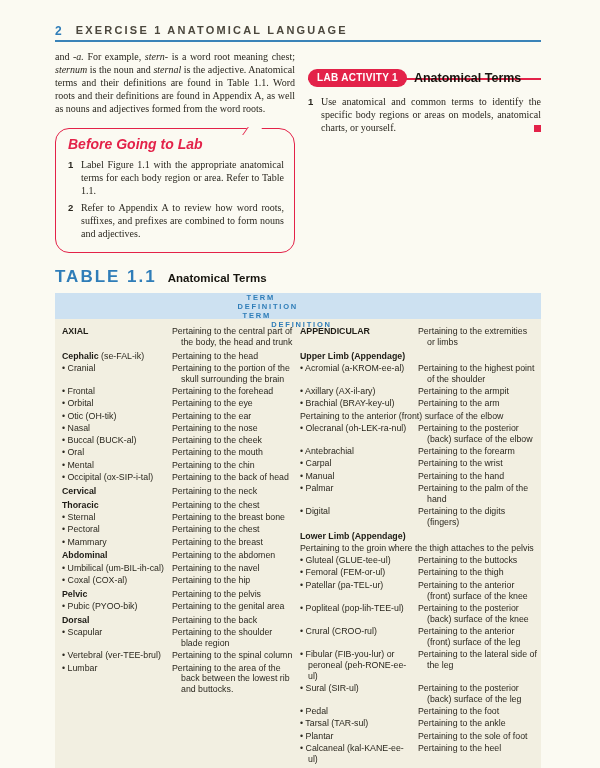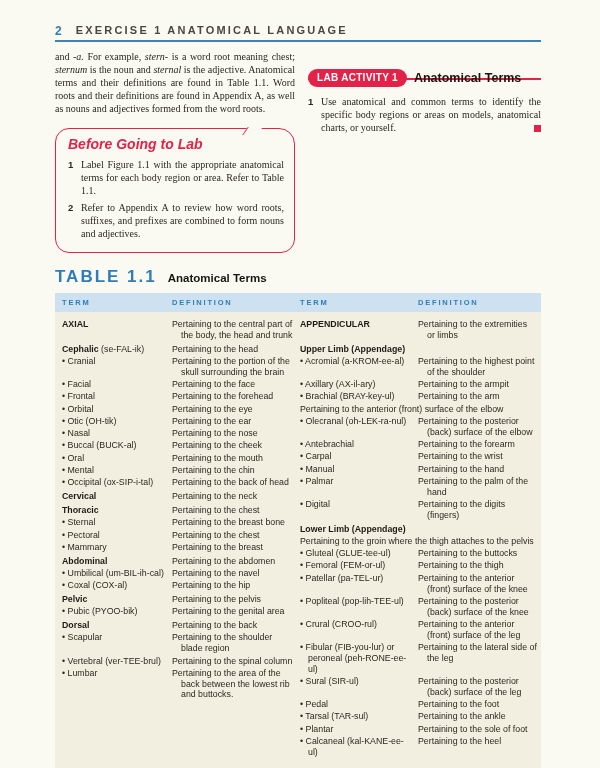--- a/index.html
+++ b/index.html
@@ -52,23 +52,23 @@
   .red-sq { float:right; width:7px; height:7px; background:#e32249;
     margin-top:4px; }
 
   
   .tblsec { margin-top:14px; }
   .tbltitle { display:flex; align-items:baseline; gap:11px; margin-bottom:6px; }
   .tbllabel { font-family:"Liberation Sans",sans-serif; font-weight:bold;
     font-size:17px; letter-spacing:2px; color:#2f7db8; }
   .tblname { font-family:"Liberation Sans",sans-serif; font-weight:bold;
     font-size:11.5px; color:#17150f; }
-  .thead { display:flex; align-items:center; background:#cde1f1; height:19px;
+  .thead { display:flex; align-items:center; background:#cde1f1; height:26px;
     padding-left:7px; font-family:"Liberation Sans",sans-serif;
-    font-weight:bold; font-size:7.5px; letter-spacing:1.8px; color:#2f7db8; }
+    font-weight:bold; font-size:7.5px; letter-spacing:1.8px; color:#2f7db8;flex-direction:column; }
   .thead .c1 { width:110px; } .thead .c2 { width:128px; }
   .thead .c3 { width:118px; } .thead .c4 { flex:1; }
   .tbody { display:flex; background:#f2efe1; padding:7px 0 14px 7px;
     font-family:"Liberation Sans",sans-serif; font-size:8.8px;
     line-height:10.8px; color:#2b281f; }
   .tcol-l { width:238px; flex:none; }
   .tcol-r { width:241px; flex:none; }
   .trow { display:flex; margin-bottom:1.5px; }
   .trow.head-gap { margin-top:3px; }
   .term { flex:none; padding-right:6px; }
@@ -146,24 +146,20 @@
             </div>
             <div class="trow head-gap">
               <div class="term"><b>Cephalic</b><span class="pron"> (se-FAL-ik)</span></div>
               <div class="def">Pertaining to the head</div>
             </div>
             <div class="trow">
               <div class="term bullet">• Cranial</div>
               <div class="def">Pertaining to the portion of the skull surrounding the brain</div>
             </div>
             <div class="trow">
-              <div class="term bullet">• Facial</div>
-              <div class="def">Pertaining to the face</div>
-            </div>
-            <div class="trow">
               <div class="term bullet">• Frontal</div>
               <div class="def">Pertaining to the forehead</div>
             </div>
             <div class="trow">
               <div class="term bullet">• Orbital</div>
               <div class="def">Pertaining to the eye</div>
             </div>
             <div class="trow">
               <div class="term bullet">• Otic (OH-tik)</div>
               <div class="def">Pertaining to the ear</div>

